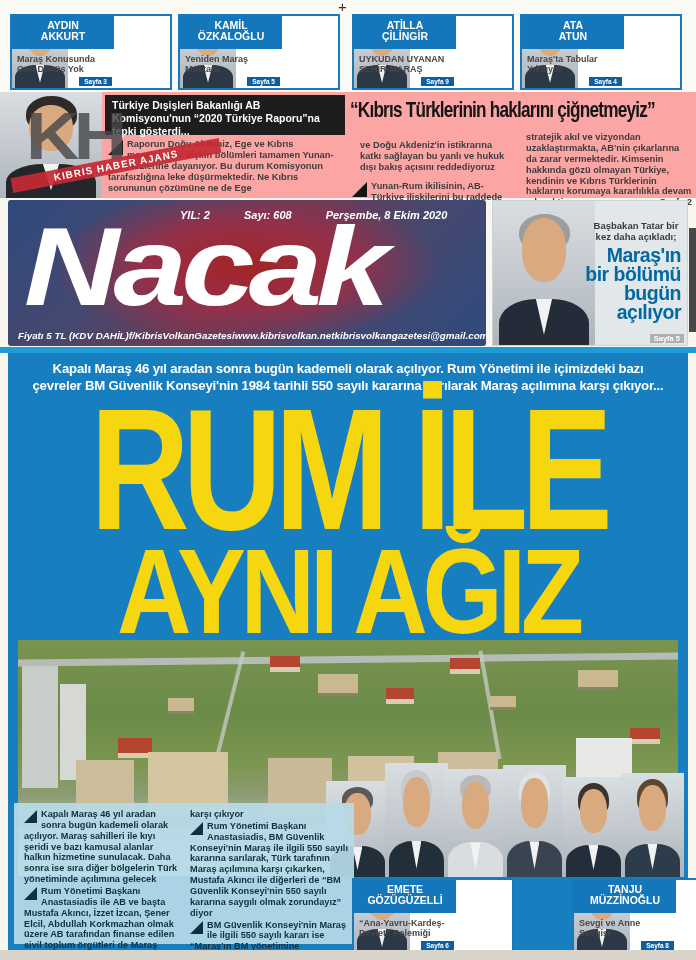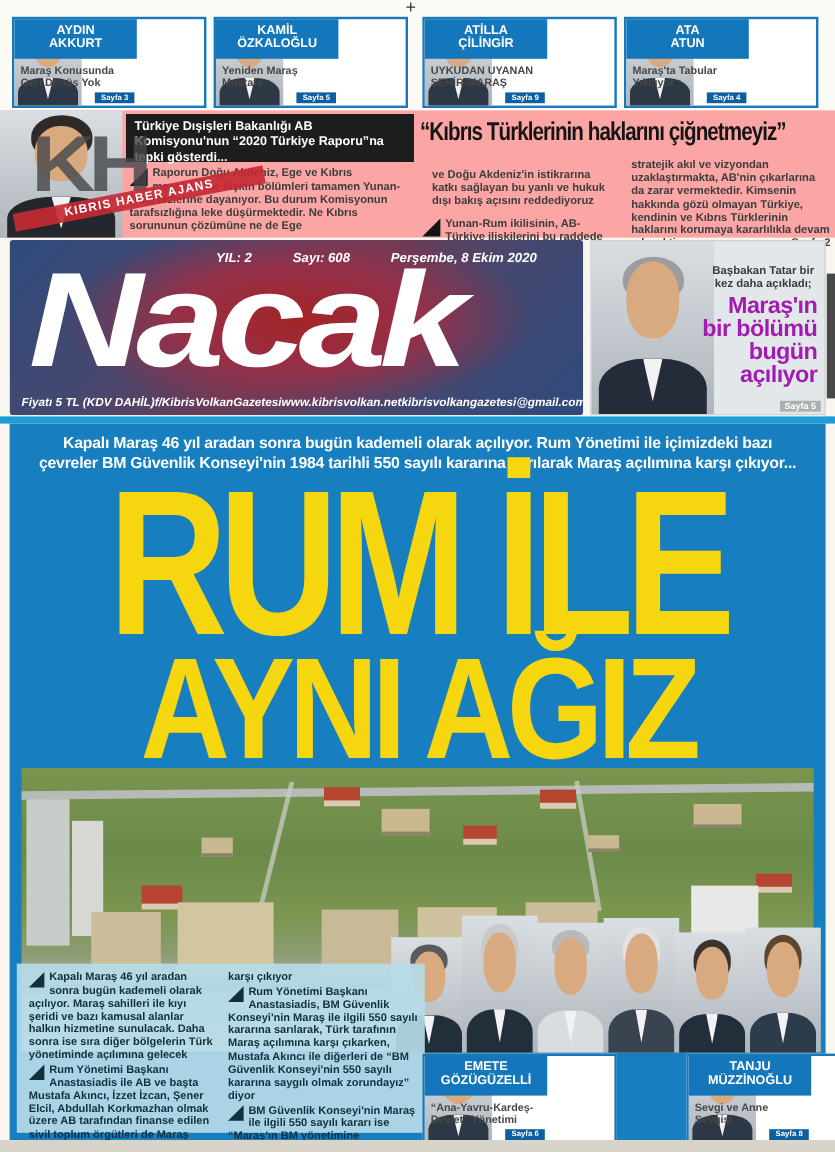--- a/index.html
+++ b/index.html
@@ -58,21 +58,21 @@
   .mh-bottom{position:absolute;left:10px;right:10px;bottom:5px;display:flex;justify-content:space-between;
              color:#fff;font-size:9.8px;font-weight:bold;font-style:italic;white-space:nowrap;}
 
   
   .tatar{position:absolute;left:492px;top:200px;width:196px;height:146px;background:#e2e7ea;border:1px solid #ccd2d6;}
   .tatar-photo{position:absolute;left:0;top:0;width:102px;height:100%;}
   .tatar-photo .av-hair{background:#9b9d9e;top:9%;height:26%;}
   .tatar-photo .av-body{background:#232c38;}
   .tatar-kicker{position:absolute;left:96px;right:4px;top:20px;font-size:9.5px;font-weight:bold;color:#3a3a3a;
                 text-align:center;line-height:1.15;}
-  .tatar-head{position:absolute;left:86px;right:6px;top:45px;text-align:right;color:#a21caf;
+  .tatar-head{position:absolute;left:86px;right:6px;top:45px;text-align:right;color:#0369a1;
               font-size:19.5px;font-weight:bold;line-height:0.98;letter-spacing:-0.5px;}
   .tatar-page{position:absolute;right:3px;bottom:2px;font-size:7.5px;font-weight:bold;color:#fff;
               background:rgba(130,130,130,0.55);padding:0 4px;}
   .artifact{position:absolute;right:0;top:228px;width:7px;height:104px;background:#474747;}
   .divider{position:absolute;left:0;top:347px;width:696px;height:6px;background:#1e9cd7;}
 
   
   .mainblue{position:absolute;left:8px;top:353px;width:680px;height:597px;background:#177fc0;}
   .intro{position:absolute;top:7px;left:22px;right:22px;color:#fff;font-weight:bold;font-size:13.2px;
          text-align:center;line-height:1.32;letter-spacing:-0.2px;}
@@ -331,21 +331,21 @@
     </div>
   </div>
 
   <div class="colbox cb4" style="left:352px;top:878px;" data-interactable="false">
     <div class="cb-photo avatar" data-interactable="false">
       <span class="av-hair" data-interactable="false"></span>
       <span class="av-head" data-interactable="false"></span>
       <span class="av-body" data-interactable="false"></span>
     </div>
     <div class="cb-head" data-interactable="false"><span data-interactable="false">EMETE GÖZÜGÜZELLİ</span></div>
-    <div class="cb-title" data-interactable="false">“Ana-Yavru-Kardeş-Devlet” Yönetimi</div>
+    <div class="cb-title" data-interactable="false">“Ana-Yavru-Kardeş-Devlet” Polemiği</div>
     <div class="cb-page" data-interactable="false">Sayfa 6</div>
   </div>
 
   <div class="colbox cb5" style="left:528px;top:878px;margin-left:44px;" data-interactable="false">
     <div class="cb-photo avatar" data-interactable="false">
       <span class="av-hair" data-interactable="false"></span>
       <span class="av-head" data-interactable="false"></span>
       <span class="av-body" data-interactable="false"></span>
     </div>
     <div class="cb-head" data-interactable="false"><span data-interactable="false">TANJU MÜZZİNOĞLU</span></div>

